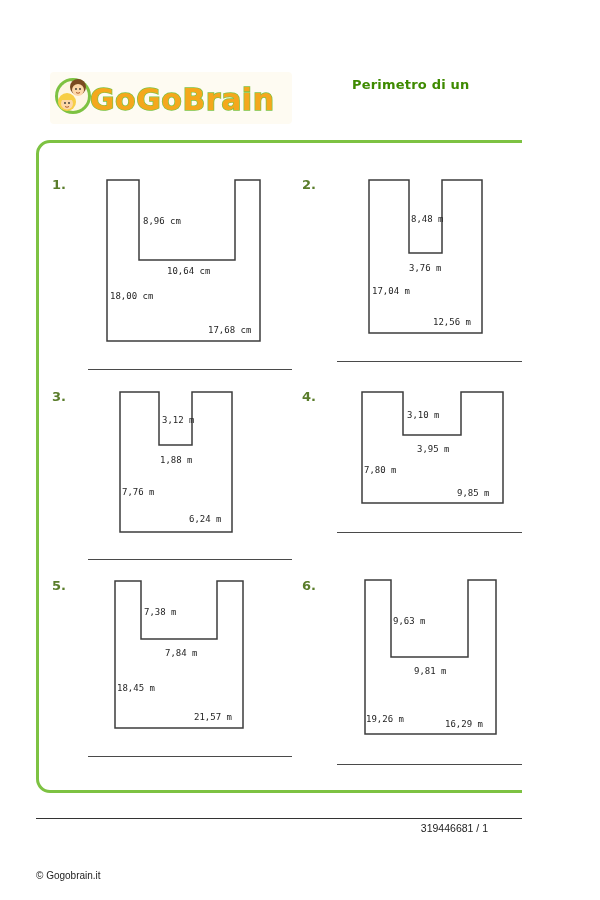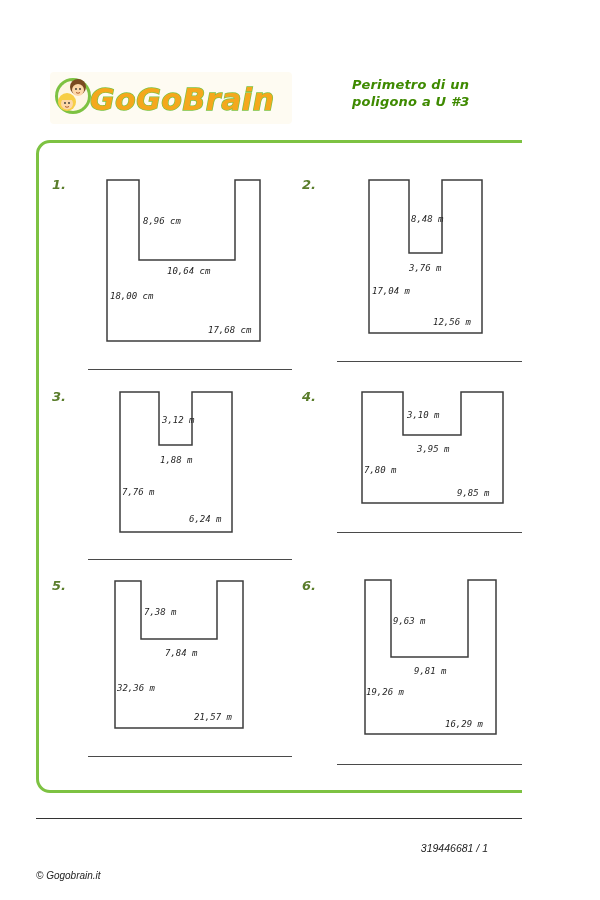--- a/index.html
+++ b/index.html
@@ -6,21 +6,21 @@
     --frame-green:#7dc242;
     --title-green:#3e8a00;
     --number-green:#5a7d2b;
     --label-green:#7ca233;
     --logo-orange:#f4a81d;
     --shape-outline:#3d3d3d;
     --ink:#222222;
   }
   html,body{margin:0;padding:0;background:#ffffff;}
   .page{position:relative;width:522px;height:900px;background:#ffffff;overflow:hidden;
-        font-family:"DejaVu Sans", sans-serif;font-style:italic;}
+        font-family:"DejaVu Sans", sans-serif;}
 
   
   .logo-bg{position:absolute;left:50px;top:72px;width:242px;height:52px;background:#fefbf2;border-radius:4px;}
   .logo-icon{position:absolute;left:54px;top:76px;}
   .logo-text-svg{position:absolute;left:90px;top:74px;overflow:visible;}
   .logo-text-svg text{font-family:"DejaVu Sans", sans-serif;font-weight:bold;font-size:30px;
         fill:var(--logo-orange);stroke:var(--frame-green);stroke-width:1.4px;paint-order:stroke;letter-spacing:.5px;}
   .ws-title{position:absolute;left:352px;top:76px;font-size:13px;font-weight:bold;
         color:var(--title-green);line-height:17px;letter-spacing:.2px;}
 
@@ -39,21 +39,21 @@
   .ushape polygon{fill:#ffffff;stroke:var(--shape-outline);stroke-width:1.5;}
   .mlabel{position:absolute;font-family:"DejaVu Sans Mono", monospace;font-size:9px;
         color:#1e1e1e;white-space:nowrap;}
   .answer-line{position:absolute;height:0;border-top:1.6px solid #4a4a4a;}
 
   
   .footer-line{position:absolute;left:36px;top:818px;width:530px;height:0;border-top:1.4px solid #333;}
   .footer-copy{position:absolute;left:36px;top:870px;font-family:"Liberation Sans", sans-serif;
         font-size:10px;color:#222;}
   .footer-ref{position:absolute;right:34px;top:822px;font-family:"Liberation Sans", sans-serif;
-        font-size:10.5px;color:#222;margin-top:20px;}
+        font-size:10.5px;color:#222;}
 </style>
 </head>
 <body>
 
 <div class="page">
 
   <div class="logo-bg"></div>
   <svg class="logo-icon" width="40" height="42" viewBox="0 0 40 42">
     <circle cx="19" cy="20" r="18" fill="#7dc242"></circle>
     <circle cx="19" cy="20" r="15" fill="#fdf6e4"></circle>
@@ -69,21 +69,20 @@
     <path d="M5.5 24 a8.5 8.5 0 0 1 15 0 z" fill="#f7ce46"></path>
     <circle cx="11" cy="27" r="0.9" fill="#333"></circle>
     <circle cx="15" cy="27" r="0.9" fill="#333"></circle>
     <path d="M11 30.5 q2 1.6 4 0" stroke="#b05a2a" stroke-width="1" fill="none"></path>
   </svg>
   <svg class="logo-text-svg" width="200" height="50">
     <text x="0" y="36">GoGoBrain</text>
   </svg>
   <div class="ws-title">
     <div>Perimetro di un</div>
-    <div>poligono a U #3</div>
   </div>
 
   <div class="frame"></div>
 
 
   <div>
     <span class="pnum" style="left:52px;top:177px">1.</span>
     <svg class="ushape" style="left:107px;top:180px" width="154" height="162">
       <polygon points="0,0 32,0 32,80 128,80 128,0 153,0 153,161 0,161"></polygon>
     </svg>
@@ -130,33 +129,33 @@
     <div class="answer-line" style="left:337px;top:532px;width:206px"></div>
   </div>
 
   <div>
     <span class="pnum" style="left:52px;top:578px">5.</span>
     <svg class="ushape" style="left:115px;top:581px" width="129" height="148">
       <polygon points="0,0 26,0 26,58 102,58 102,0 128,0 128,147 0,147"></polygon>
     </svg>
     <span class="mlabel" style="left:144px;top:607px">7,38 m</span>
     <span class="mlabel" style="left:165px;top:648px">7,84 m</span>
-    <span class="mlabel" style="left:117px;top:683px">32,36 m</span>
+    <span class="mlabel" style="left:117px;top:683px">18,45 m</span>
     <span class="mlabel" style="left:194px;top:712px">21,57 m</span>
     <div class="answer-line" style="left:88px;top:756px;width:204px"></div>
   </div>
 
   <div>
     <span class="pnum" style="left:302px;top:578px">6.</span>
     <svg class="ushape" style="left:365px;top:580px" width="132" height="155">
       <polygon points="0,0 26,0 26,77 103,77 103,0 131,0 131,154 0,154"></polygon>
     </svg>
     <span class="mlabel" style="left:393px;top:616px">9,63 m</span>
     <span class="mlabel" style="left:414px;top:666px">9,81 m</span>
-    <span class="mlabel" style="left:366px;top:687px">19,26 m</span>
+    <span class="mlabel" style="left:366px;top:714px">19,26 m</span>
     <span class="mlabel" style="left:445px;top:719px">16,29 m</span>
     <div class="answer-line" style="left:337px;top:764px;width:206px"></div>
   </div>
 
   <div class="footer-line"></div>
   <span class="footer-copy">© Gogobrain.it</span>
   <span class="footer-ref">319446681 / 1</span>
 
 </div>
 

